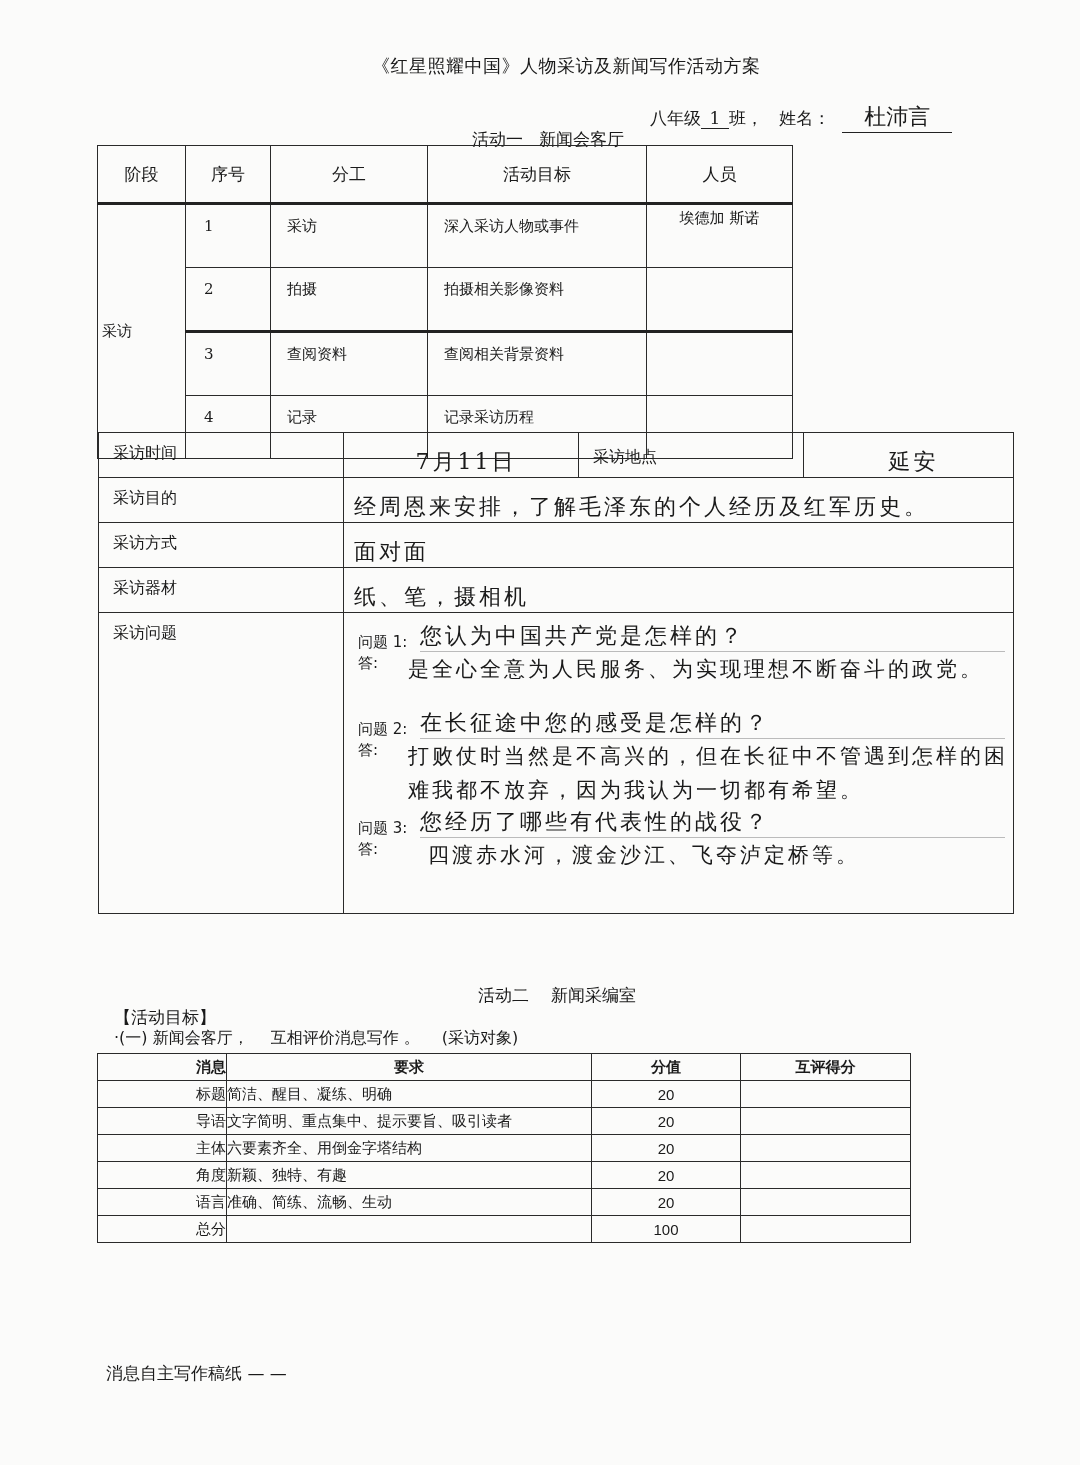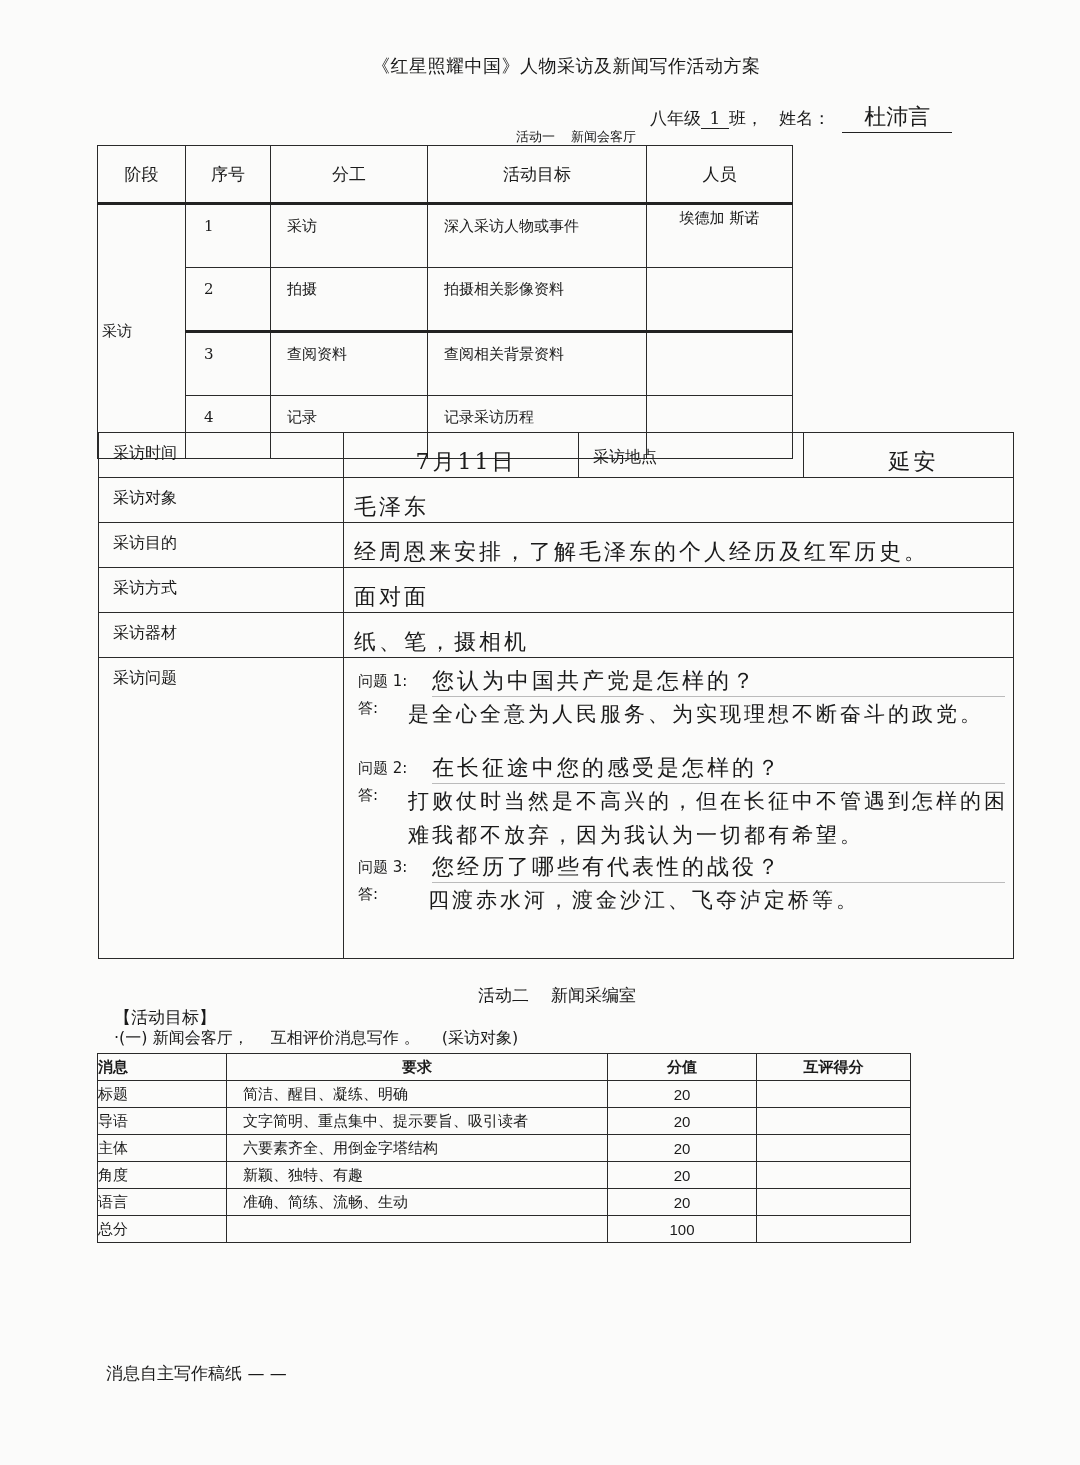--- a/index.html
+++ b/index.html
@@ -9,21 +9,21 @@
     position: relative;
     overflow: hidden;
     font-family: "DejaVu Sans", "Liberation Sans", sans-serif;
     color: #1a1a1a;
   }
   .abs { position: absolute; }
   .title { left: 372px; top: 54px; font-size: 18px; letter-spacing: 0.5px; }
   .class-line { left: 650px; top: 102px; font-size: 17px; white-space: nowrap; }
   .class-line .blank { display: inline-block; border-bottom: 1.5px solid #222; min-width: 28px; text-align: center; font-family: "DejaVu Serif", serif; }
   .class-line .name { display: inline-block; border-bottom: 1.5px solid #222; min-width: 110px; text-align: center; font-size: 22px; font-family: "DejaVu Serif", serif; margin-left: 12px; }
-  .act1-title { left: 516px; top: 128px; font-size: 13px; }
+  .act1-title { left: 472px; top: 128px; font-size: 17px; }
   .act1-title span + span { margin-left: 16px; }
 
   table { border-collapse: collapse; position: absolute; }
   td, th { border: 1.5px solid #2a2a2a; padding: 0; font-weight: normal; }
 
   
   .t1 { left: 97px; top: 145px; width: 696px; }
   .t1 th { height: 56px; font-size: 17px; text-align: center; vertical-align: middle; }
   .t1 td { height: 50px; font-size: 15px; vertical-align: top; padding-top: 12px; font-family: "DejaVu Serif", serif; }
   .t1 tr.head-row th { border-bottom: 3px solid #222; }
@@ -35,42 +35,42 @@
   .t1 .thick-top td { border-top: 3px solid #222; }
 
   
   .t2 { left: 98px; top: 432px; width: 916px; }
   .t2 td { font-size: 16px; vertical-align: top; }
   .t2 .lbl { width: 230px; padding: 10px 0 0 14px; height: 34px; }
   .t2 .hand { font-family: "DejaVu Serif", serif; font-size: 22px; padding: 14px 0 0 10px; letter-spacing: 3px; }
   .t2 .hand.center { text-align: center; }
   .t2 .loc-lbl { padding: 14px 0 8px 14px; width: 210px; }
   .qa { padding: 8px 0 0 14px; height: 290px; }
-  .qa .q { display: flex; align-items: center; margin-top: 0; gap: 12px; }
+  .qa .q { display: flex; align-items: flex-end; margin-top: 0; }
   .qa .q .qlbl { font-size: 15px; width: 62px; flex: none; }
   .qa .q .qtext { font-family: "DejaVu Serif", serif; font-size: 22px; letter-spacing: 3px; border-bottom: 1px solid #bbb; flex: 1; margin-right: 8px; }
   .qa .a { display: flex; align-items: flex-start; }
   .qa .a .albl { font-size: 15px; width: 50px; flex: none; padding-top: 2px; }
   .qa .a .atext { font-family: "DejaVu Serif", serif; font-size: 21px; letter-spacing: 3px; line-height: 34px; }
   .qa .block + .block { margin-top: 22px; }
   .qa .block.b3 { margin-top: 0; }
   .qa .a3 .atext { padding-left: 20px; }
 
   .act2-title { left: 478px; top: 984px; font-size: 17px; }
   .act2-title span + span { margin-left: 22px; }
   .goal-h { left: 114px; top: 1006px; font-size: 17px; }
   .goal-line { left: 114px; top: 1028px; font-size: 16px; white-space: nowrap; }
   .goal-line span + span { margin-left: 22px; }
 
   
   .t3 { left: 97px; top: 1053px; width: 814px; }
   .t3 td, .t3 th { height: 26px; font-size: 15px; font-family: "DejaVu Serif", serif; }
   .t3 th { font-weight: bold; text-align: center; }
-  .t3 .c1 { width: 128px; text-align: left; }
-  .t3 .c2 { width: 364px; padding-left: 16px; }
+  .t3 .c1 { width: 128px; text-align: right; }
+  .t3 .c2 { width: 364px; padding-left: 0; }
   .t3 .c3 { width: 148px; text-align: center; font-family: "Liberation Sans", sans-serif; }
   .t3 .c4 { }
 
   .footer { left: 106px; top: 1362px; font-size: 17px; }
 </style>
 </head>
 <body>
 
 <div class="abs title">《红星照耀中国》人物采访及新闻写作活动方案</div>
 
@@ -122,24 +122,20 @@
 
 <table class="t2">
   <tbody>
       <tr>
     <td class="lbl">采访时间</td>
     <td class="hand center" style="width:224px">7月11日</td>
     <td class="loc-lbl">采访地点</td>
     <td class="hand center">延安</td>
   </tr>
   <tr>
-    <td class="lbl">采访对象</td>
-    <td class="hand" colspan="3">毛泽东</td>
-  </tr>
-  <tr>
     <td class="lbl">采访目的</td>
     <td class="hand" colspan="3">经周恩来安排，了解毛泽东的个人经历及红军历史。</td>
   </tr>
   <tr>
     <td class="lbl">采访方式</td>
     <td class="hand" colspan="3">面对面</td>
   </tr>
   <tr>
     <td class="lbl">采访器材</td>
     <td class="hand" colspan="3">纸、笔，摄相机</td>

